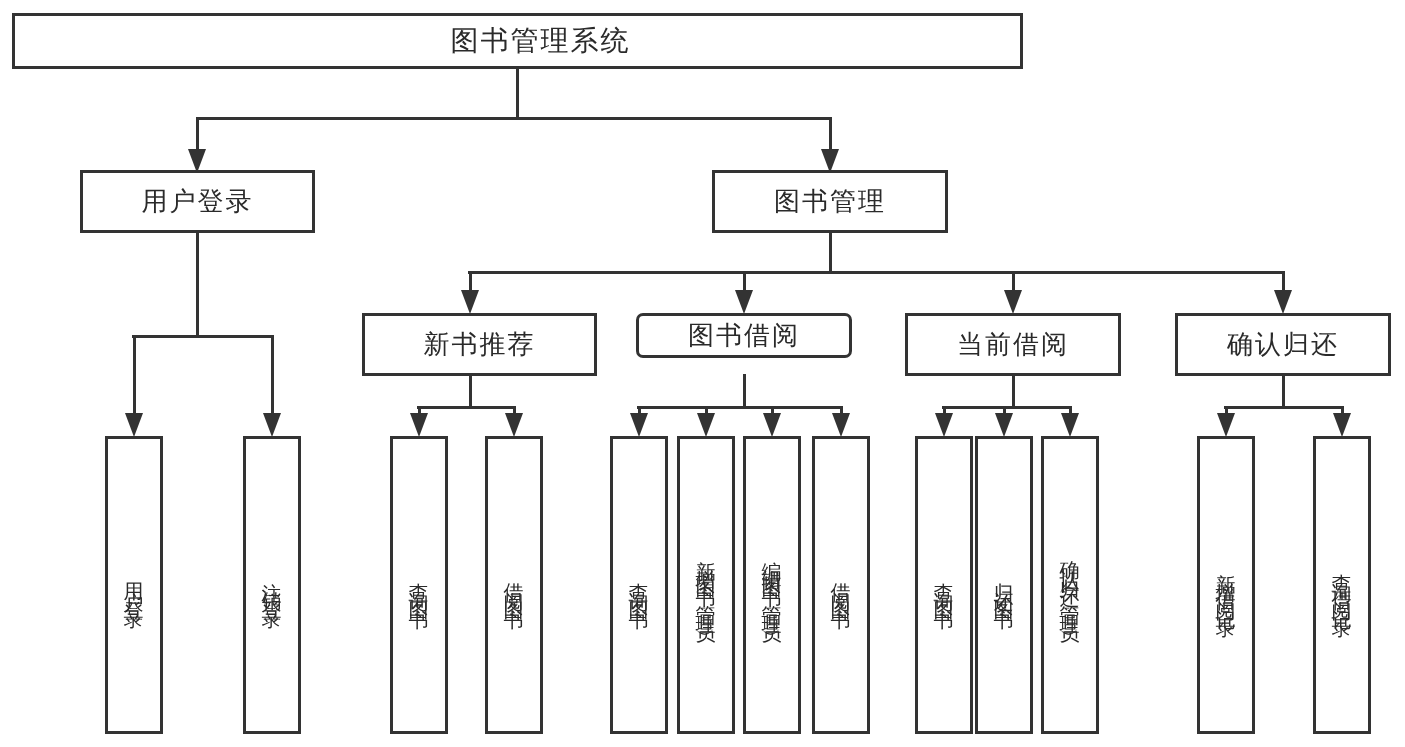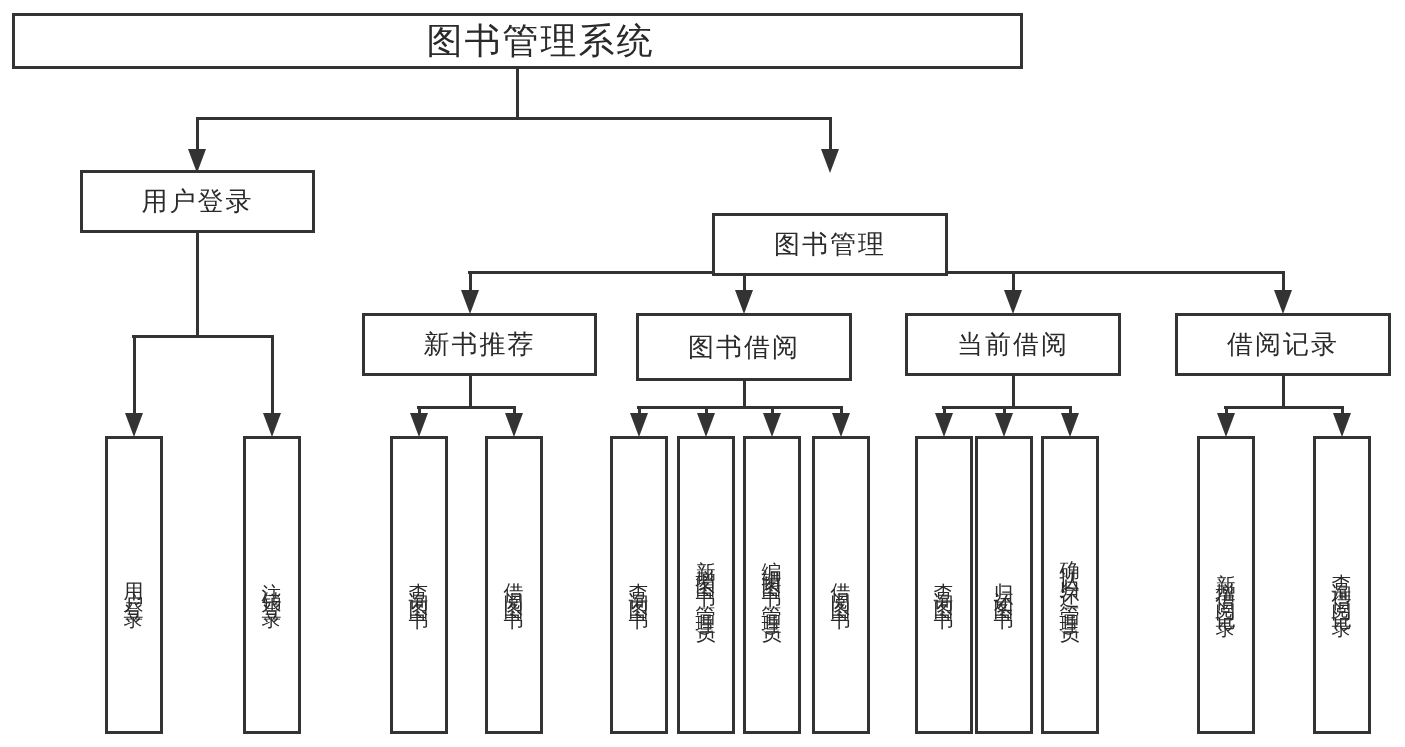--- a/index.html
+++ b/index.html
@@ -15,21 +15,21 @@
     position: absolute;
     box-sizing: border-box;
     border: 3px solid #333333;
     background: #ffffff;
     display: flex;
     align-items: center;
     justify-content: center;
     color: #2a2a2a;
   }
   .hlabel { font-size: 26px; letter-spacing: 2px; white-space: nowrap; }
-  .box.root-box .hlabel { font-size: 36px; }
+  .box.root-box .hlabel { font-size: 28px; }
   .box.root-box { justify-content: center; }
   .box.root-box .hlabel { transform: translateX(23px); } 
   .vlabel {
     writing-mode: vertical-rl;
     text-orientation: mixed;
     font-size: 20px;
     line-height: 1;
     letter-spacing: 9px;
     white-space: nowrap;
   }
@@ -110,35 +110,35 @@
       <div class="tri" style="left: 1333px; top: 413px; border-top-color: rgb(51, 51, 51);"></div>
     </div>
 
   <div class="box root-box" style="left:12px; top:13px; width:1011px; height:56px;">
     <span class="hlabel">图书管理系统</span>
   </div>
 
   <div class="box" style="left:80px; top:170px; width:235px; height:63px;">
     <span class="hlabel">用户登录</span>
   </div>
-  <div class="box" style="left:712px; top:170px; width:236px; height:63px;margin-top:43px;">
+  <div class="box" style="left:712px; top:170px; width:236px; height:63px;">
     <span class="hlabel">图书管理</span>
   </div>
 
   <div class="box" style="left:362px; top:313px; width:235px; height:63px;">
     <span class="hlabel">新书推荐</span>
   </div>
-  <div class="box" style="left:636px; top:313px; width:216px; height:68px;">
+  <div class="box" style="left:636px; top:313px; width:216px; height:45px;border-radius:7px;">
     <span class="hlabel">图书借阅</span>
   </div>
   <div class="box" style="left:905px; top:313px; width:216px; height:63px;">
     <span class="hlabel">当前借阅</span>
   </div>
   <div class="box" style="left:1175px; top:313px; width:216px; height:63px;">
-    <span class="hlabel">借阅记录</span>
+    <span class="hlabel">确认归还</span>
   </div>
 
   <div class="box" style="left:105px; top:436px; width:58px; height:298px;">
     <span class="vlabel">用户登录</span>
   </div>
   <div class="box" style="left:243px; top:436px; width:58px; height:298px;">
     <span class="vlabel">注销登录</span>
   </div>
 
   <div class="box" style="left:390px; top:436px; width:58px; height:298px;">

